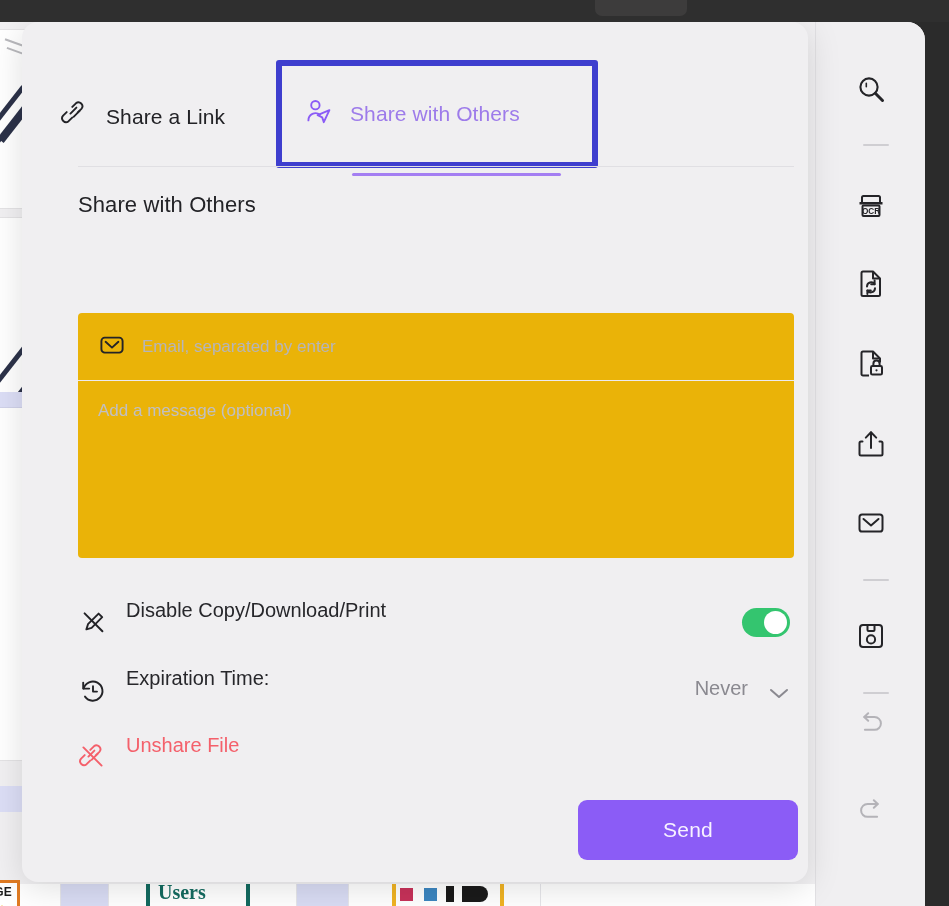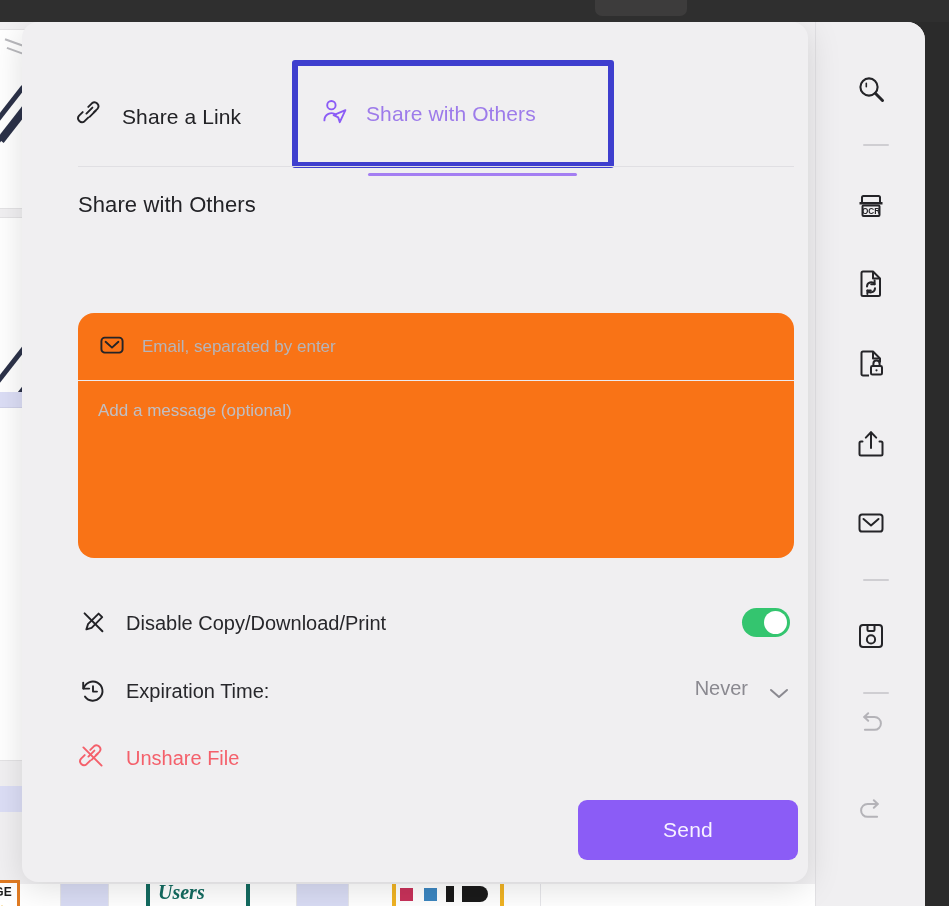--- a/index.html
+++ b/index.html
@@ -94,21 +94,20 @@
   }
   .bs-blue { background: #d9dcf4; }
   .bs-label {
     position: absolute;
     font-family: "Liberation Serif", serif;
     font-weight: bold;
     color: #136b60;
     font-size: 20px;
     white-space: nowrap;
     line-height: 21px;
-    font-style: italic;
   }
   .bs-bar {
     position: absolute;
     width: 4px; height: 44px;
     background: #136b60;
   }
   .bs-bar-y { background: #f0b323; }
   .bs-sq { position: absolute; width: 13px; height: 13px; }
   .badge-left {
     position: absolute;
@@ -168,21 +167,21 @@
     left: 22px; top: 0px;
     width: 786px; height: 860px;
     background: #f0eff1;
     border-radius: 16px;
     box-shadow: 0 6px 34px rgba(0,0,0,0.13);
   }
 
   
   .tabs {
     position: absolute;
-    left: 16px; top: 38px;
+    left: 0; top: 38px;
     width: 786px; height: 108px; text-align: center;
   }
   .tab {
     position: absolute;
     display: flex;
     align-items: center;
     gap: 16px;
     height: 58px;
     padding: 0 4px;
   }
@@ -236,22 +235,22 @@
     font-size: 17px;
     line-height: 26px;
     color: #8d8c93;
   }
 
   
   .input-card {
     position: absolute;
     left: 56px; top: 291px;
     width: 716px; height: 245px;
-    background: #f97316;
-    border-radius: 16px;
+    background: #eab308;
+    border-radius: 4px;
     overflow: hidden;
   }
   .email-row {
     position: absolute;
     left: 0; top: 0;
     width: 716px; height: 68px;
     display: flex;
     align-items: center;
     padding-left: 20px;
     gap: 16px;
@@ -286,21 +285,20 @@
     line-height: 22px;
   }
   .message-input::placeholder { color: #c0bfc4; }
 
   
   .opt-row {
     position: absolute;
     left: 56px;
     width: 716px; height: 48px;
     display: flex;
-    align-items: center;
   }
   .opt-icon {
     width: 48px;
     display: flex;
     align-items: center;
     justify-content: flex-start;
   }
   .opt-label {
     font-size: 20px;
     color: #27272b;

